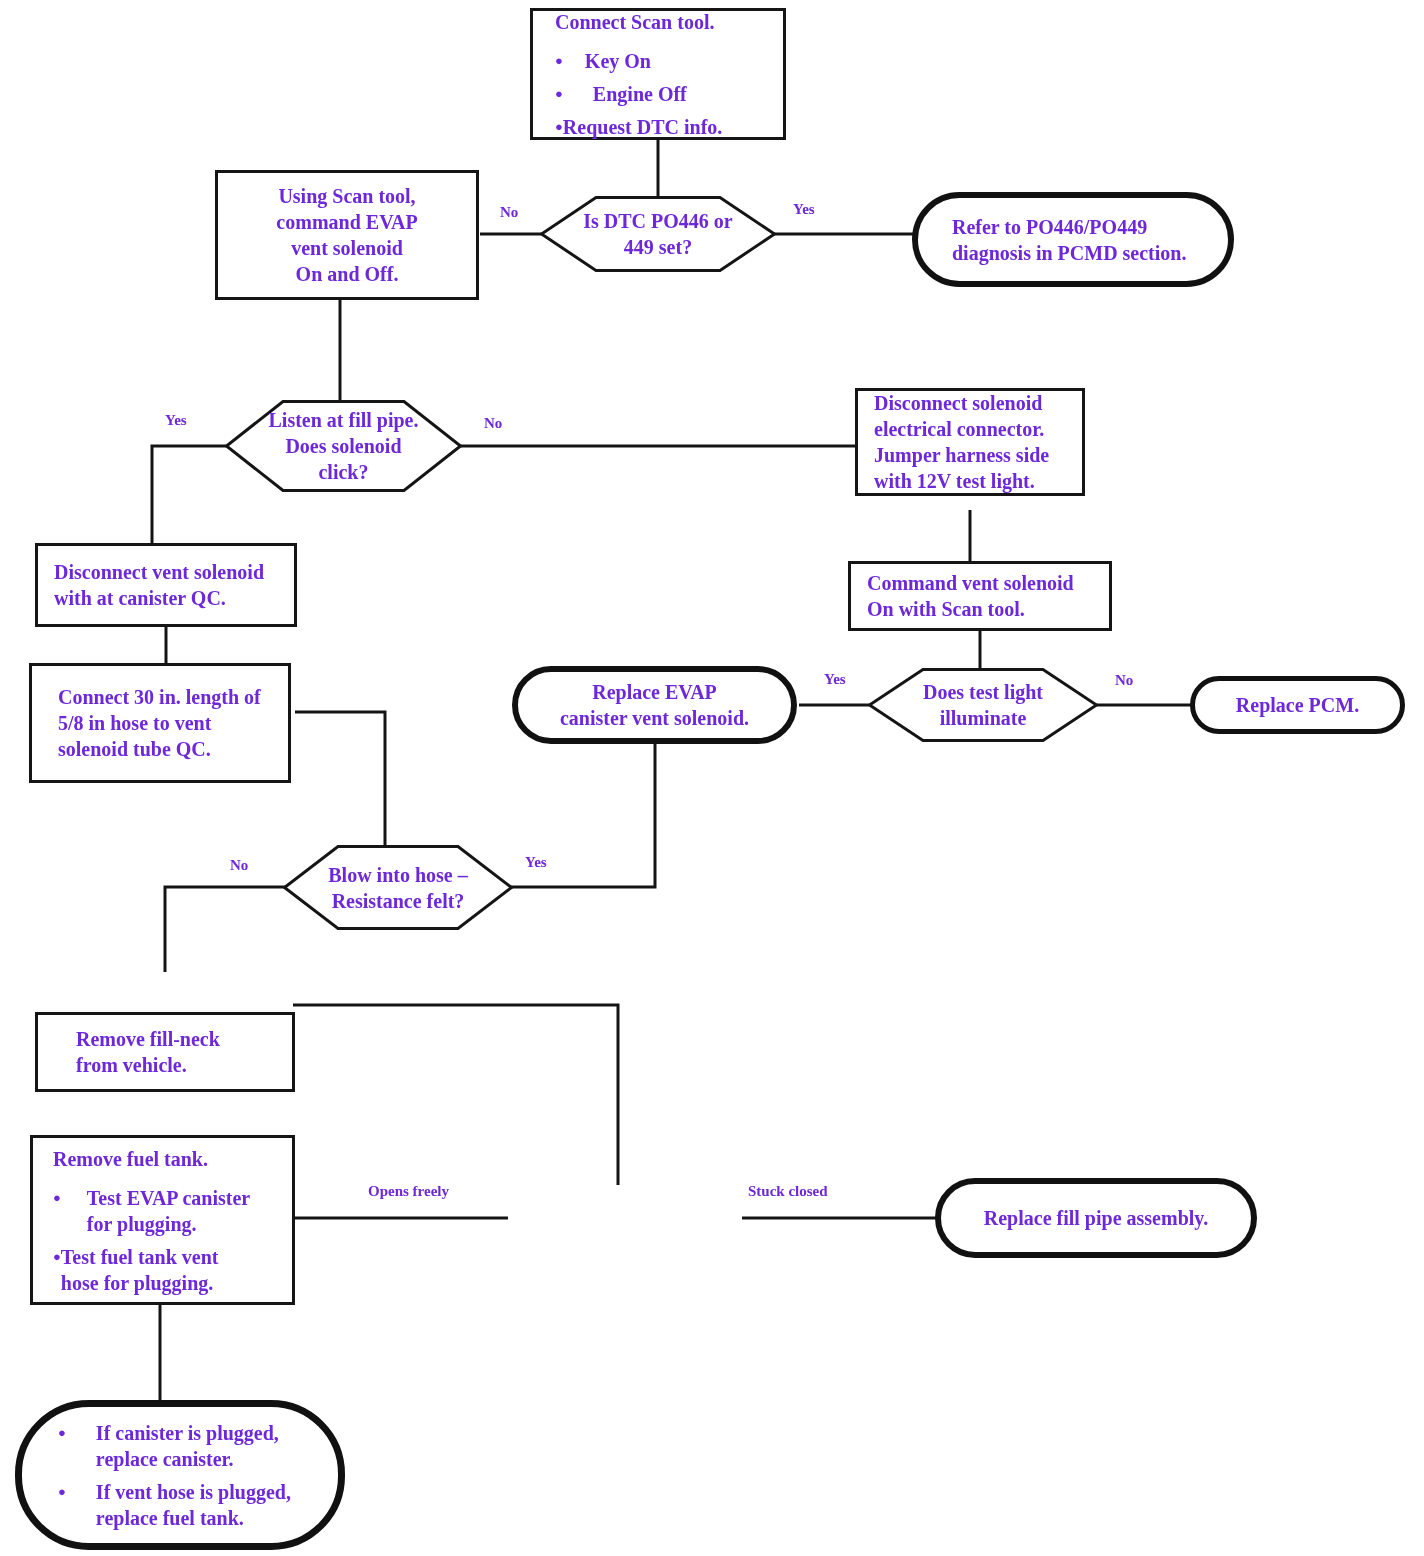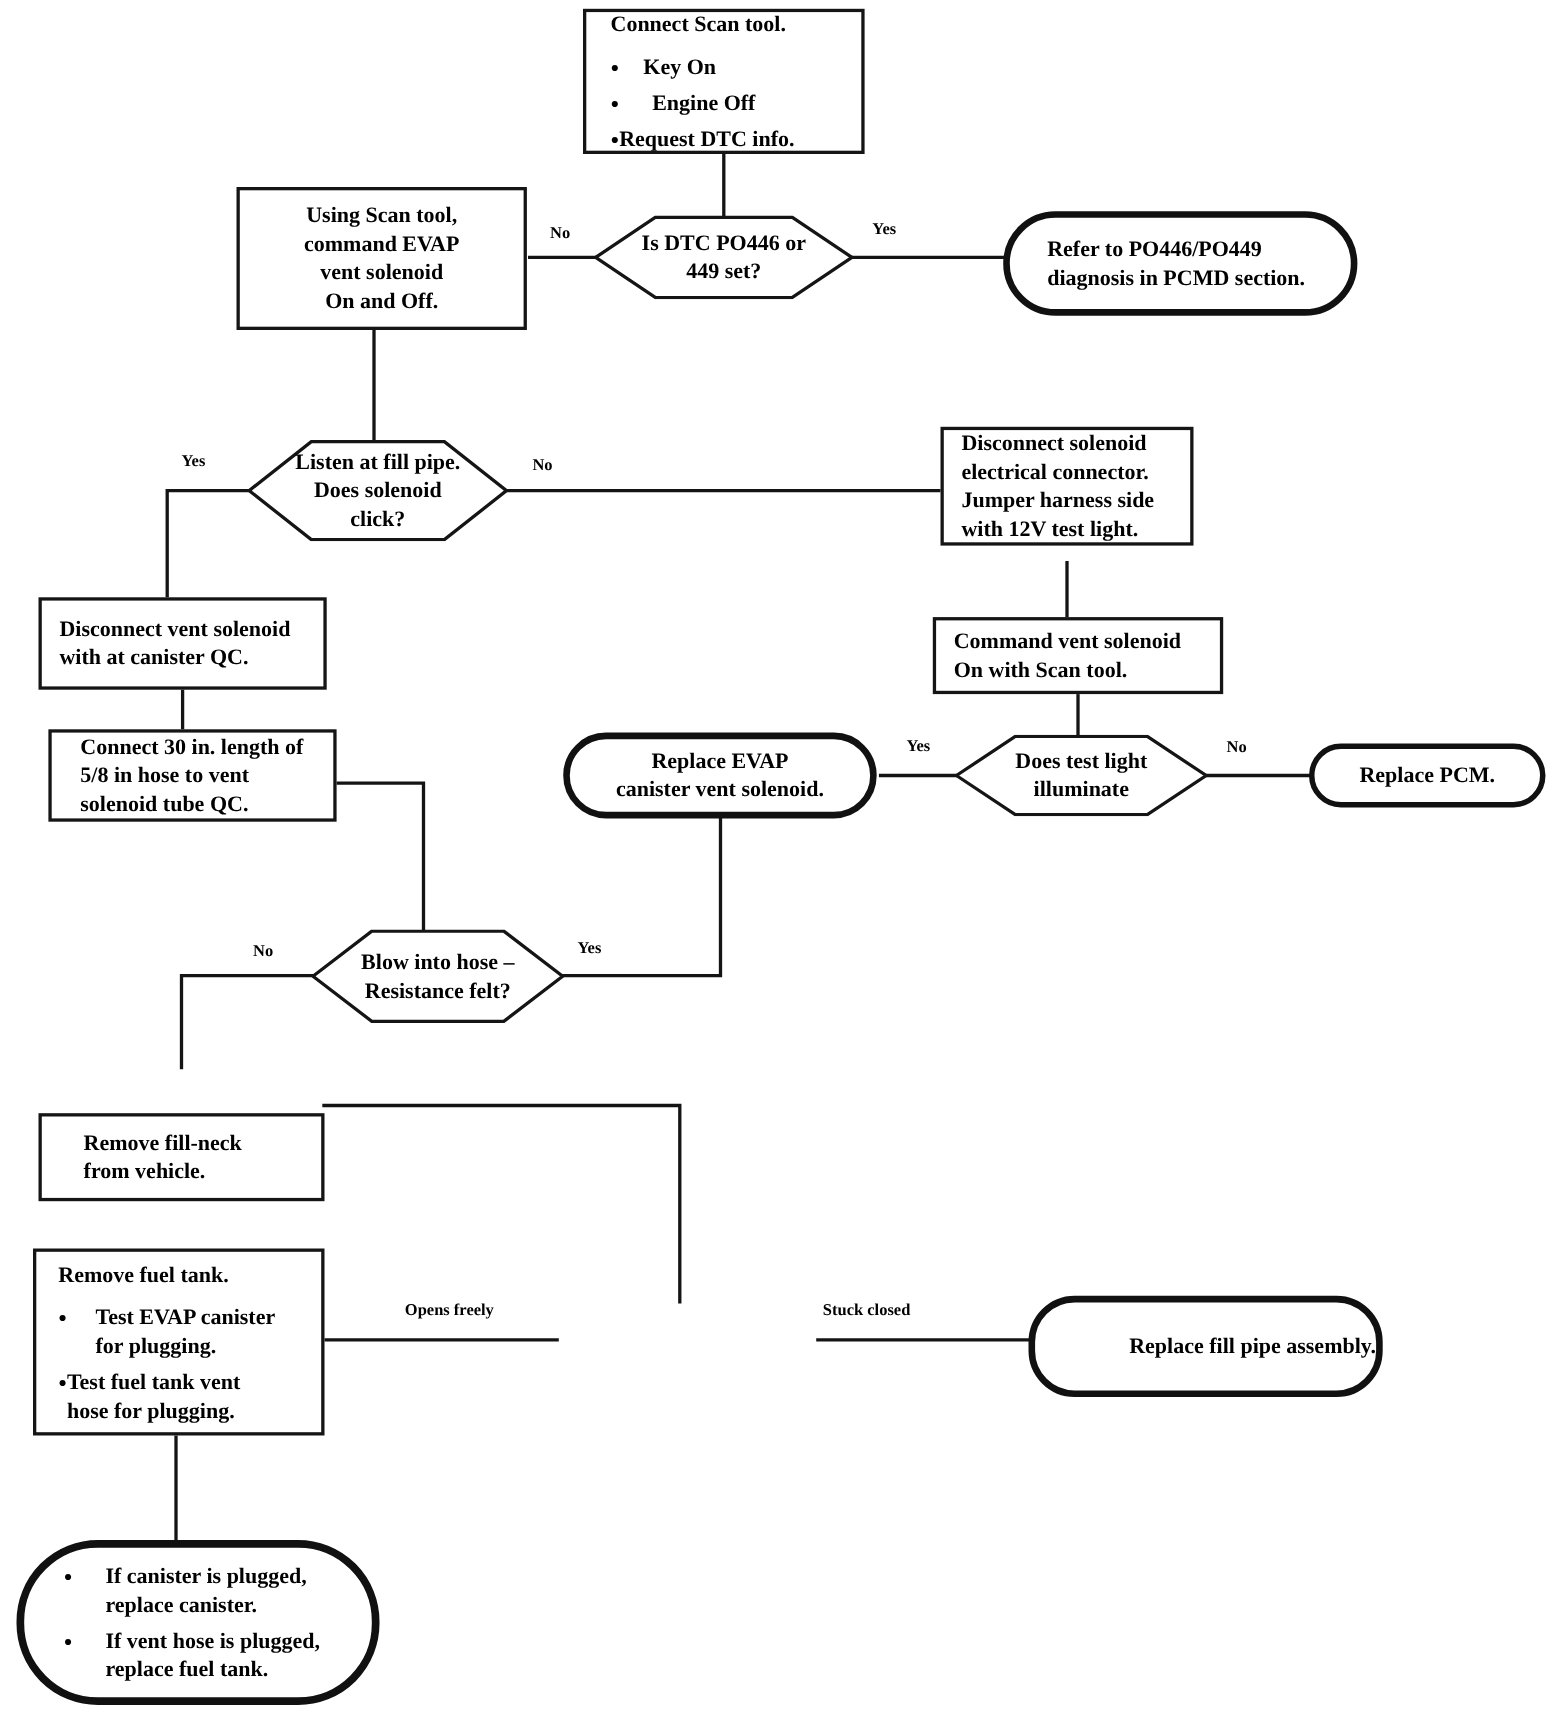--- a/index.html
+++ b/index.html
@@ -1,18 +1,18 @@
 <!DOCTYPE html>
 <html><head>
 <meta charset="utf-8">
 <style>
   html,body{margin:0;padding:0;background:#fff;}
   #canvas{
     position:relative;width:1424px;height:1556px;background:#ffffff;
-    font-family:"Liberation Serif","DejaVu Serif",serif;color:#000000;
+    font-family:"Liberation Serif","DejaVu Serif",serif;color:#6d28d9;
   }
   #edges{position:absolute;left:0;top:0;width:1424px;height:1556px;}
   .node{position:absolute;box-sizing:border-box;}
   .proc{border:3px solid #151515;background:#fff;display:flex;flex-direction:column;justify-content:center;}
   .term{border:6px solid #111;background:#fff;display:flex;flex-direction:column;justify-content:center;}
   .hex{background:transparent;}
   .hex svg{position:absolute;left:0;top:0;}
   .hex .txt{position:absolute;left:0;top:0;right:0;bottom:0;display:flex;align-items:center;justify-content:center;}
   .txt,.title{font-size:20px;line-height:1.3;font-weight:600;white-space:pre-line;}
   .center{text-align:center;}
@@ -106,21 +106,21 @@
   <div class="node proc" style="left:35px;top:543px;width:262px;height:84px;padding:6px 4px 6px 16px;">
     <div class="txt left">Disconnect vent solenoid
 with at canister QC.</div>
   </div>
 
   <div class="node proc" style="left:848px;top:561px;width:264px;height:70px;padding:6px 4px 6px 16px;">
     <div class="txt left">Command vent solenoid
 On with Scan tool.</div>
   </div>
 
-  <div class="node proc" style="left:44px;top:663px;width:262px;height:84px;padding:6px 2px 6px 26px;">
+  <div class="node proc" style="left:29px;top:663px;width:262px;height:120px;padding:6px 2px 6px 26px;">
     <div class="txt left">Connect 30 in. length of
 5/8 in hose to vent
 solenoid tube QC.</div>
   </div>
 
   <div class="node term" style="left:512px;top:666px;width:285px;height:78px;border-radius:40px;">
     <div class="txt center">Replace EVAP
 canister vent solenoid.</div>
   </div>
 
@@ -159,21 +159,21 @@
         </div>
       <div class="brow">
           <span class="dot">●</span>
           <span class="btxt" style="">Test fuel tank vent
 hose for plugging.</span>
         </div>
     </div>
   </div>
 
 
-  <div class="node term" style="left:935px;top:1178px;width:322px;height:92px;border-radius:42px;align-items:flex-end;">
+  <div class="node term" style="left:935px;top:1178px;width:322px;height:80px;border-radius:42px;">
     <div class="txt center">Replace fill pipe assembly.</div>
   </div>
 
   <div class="node term" style="left:15px;top:1400px;width:330px;height:150px;border-radius:74px;border-width:7px;padding-left:36px;">
     <div class="bullets" style="margin-top:0;">
       <div class="brow" style="margin-top:0;">
           <span class="dot">●</span>
           <span class="btxt" style="margin-left:30px;">If canister is plugged,
 replace canister.</span>
         </div>

